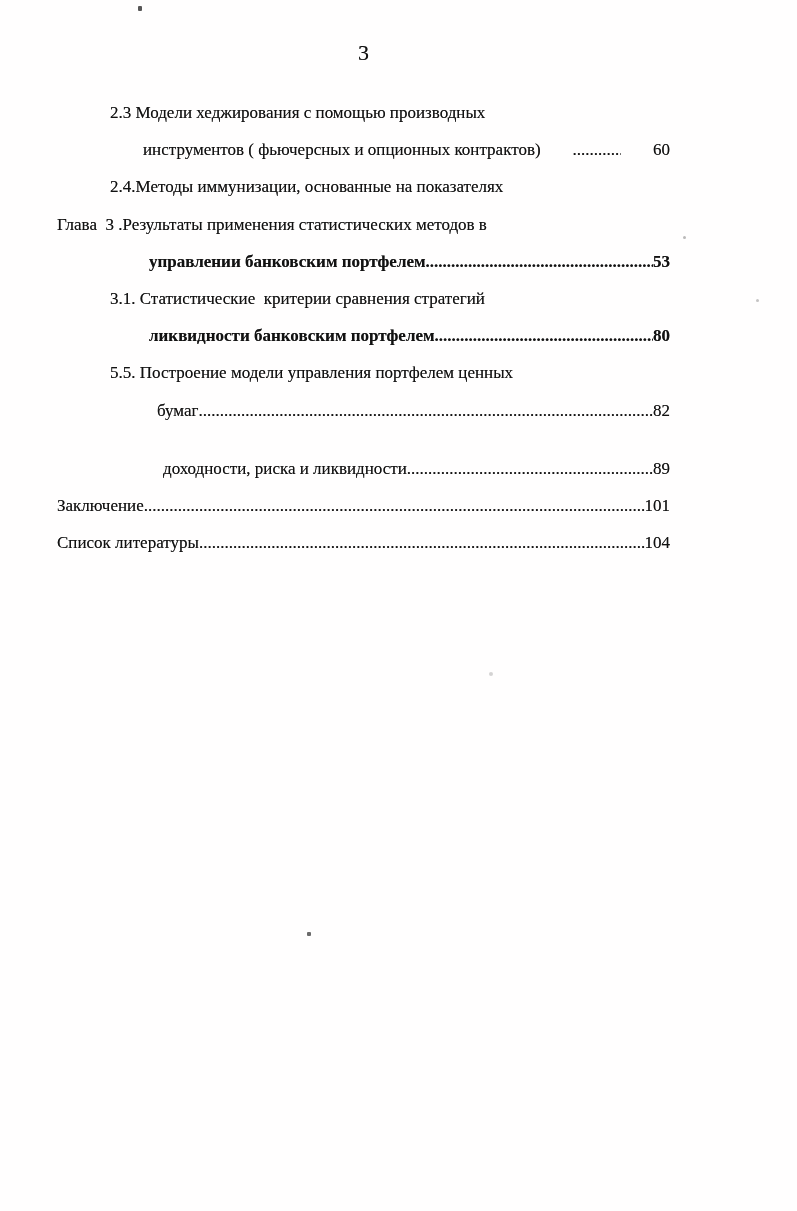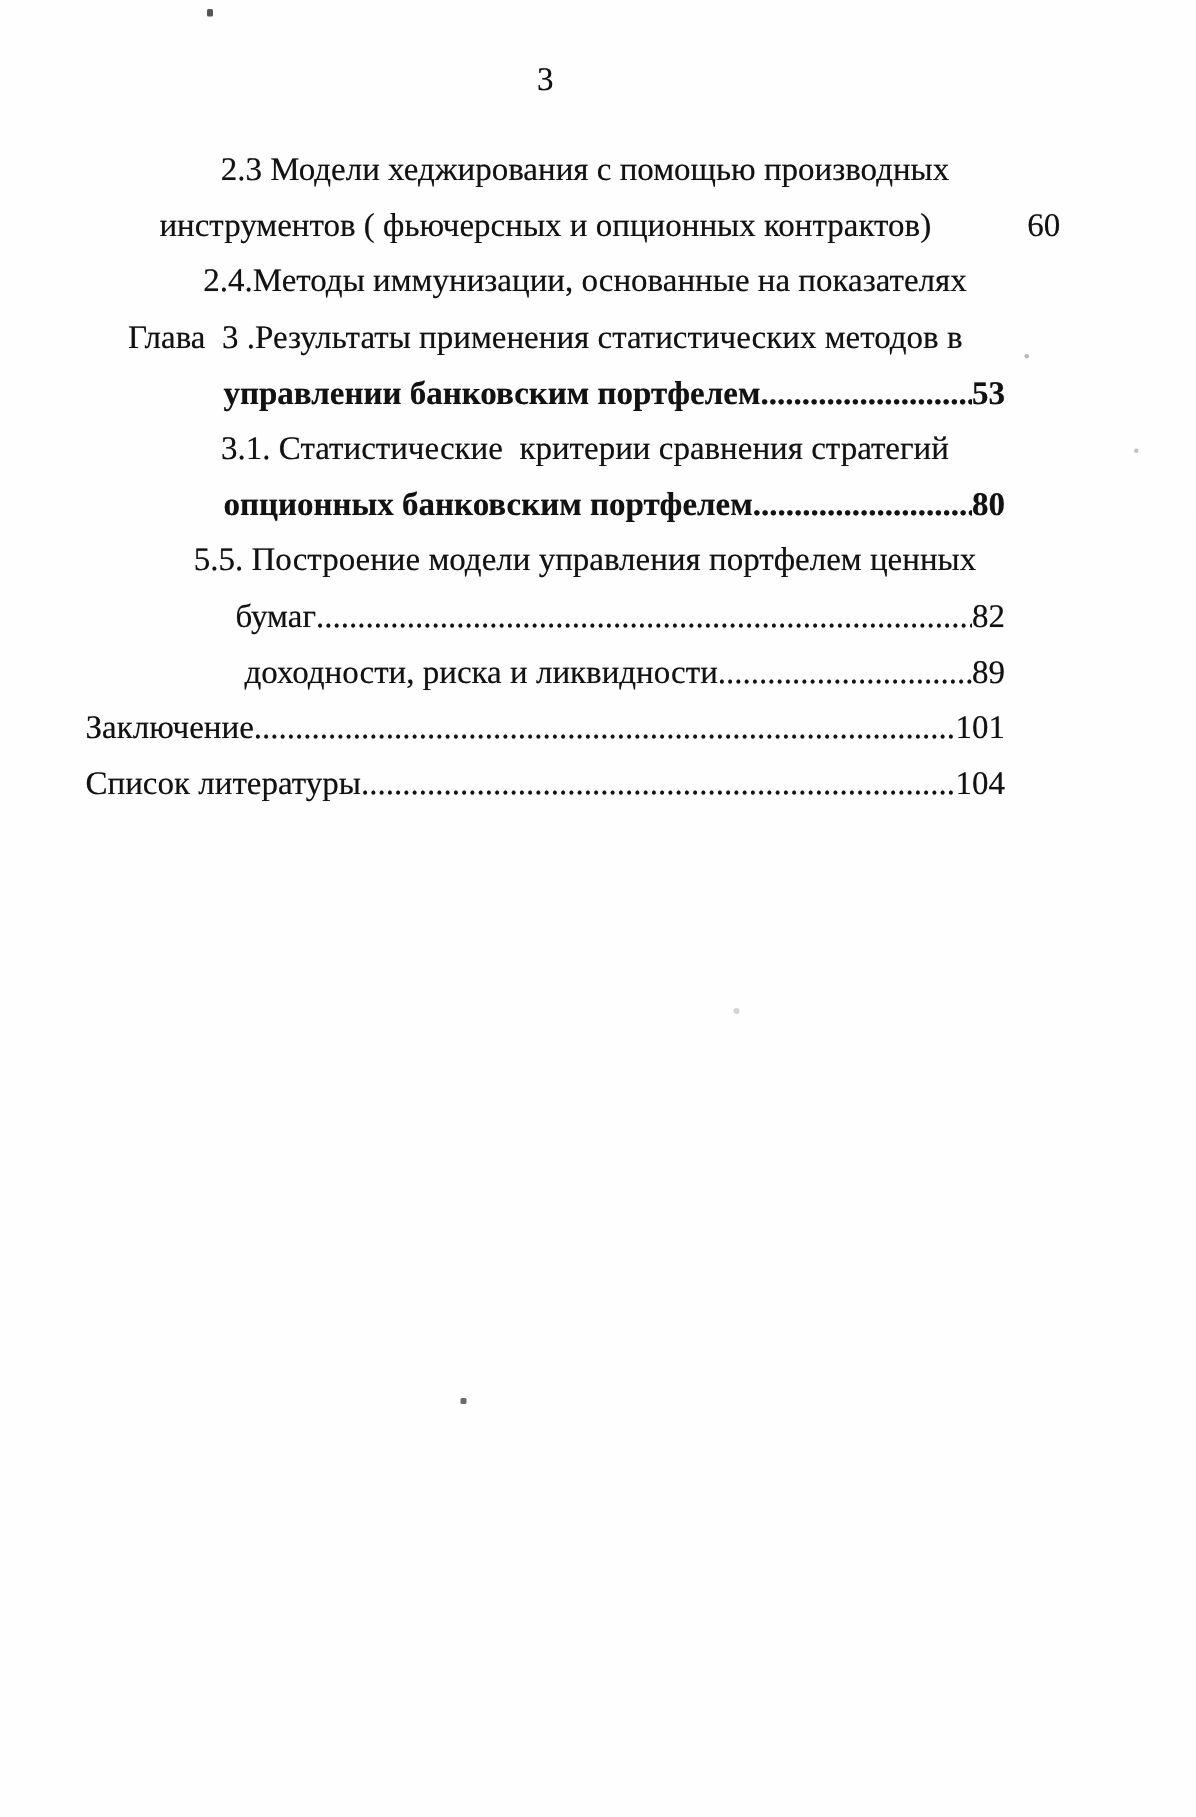--- a/index.html
+++ b/index.html
@@ -33,43 +33,42 @@
     position: absolute;
     top: 94px;
     left: 57px;
     width: 613px;
   }
   .toc-line {
     display: flex;
     align-items: baseline;
     height: 37.2px;
     line-height: 37.2px;
-    font-size: 22px;
+    font-size: 17px;
     white-space: pre;
     text-shadow: 0 0 0.5px rgba(0,0,0,0.55);
-    justify-content: center;
   }
   .entry-text { flex: 0 0 auto; }
   .leader {
     flex: 1 1 auto;
     overflow: hidden;
     white-space: nowrap;
     min-width: 0;
   }
   .leader::after {
     content: "..................................................................................................................................................................";
   }
   .page-num { flex: 0 0 auto; }
   
   .ind-0 { padding-left: 0; }
   .ind-1 { padding-left: 53px; }
   .ind-2 { padding-left: 86px; gap: 32px; }
   .ind-3 { padding-left: 92px; font-weight: bold; }
   .ind-4 { padding-left: 100px; }
-  .ind-5 { padding-left: 106px; }
+  .ind-5 { padding-left: 106px; margin-top: 21px; }
   
   .speck {
     position: absolute;
     border-radius: 50%;
     background: #3a3a3a;
   }
   .speck.s1 { left: 138px; top: 6px;   width: 4px; height: 5px; opacity: 0.85; border-radius: 1px; }
   .speck.s2 { left: 683px; top: 236px; width: 3px; height: 3px; opacity: 0.35; }
   .speck.s3 { left: 756px; top: 299px; width: 3px; height: 3px; opacity: 0.30; }
   .speck.s4 { left: 489px; top: 672px; width: 4px; height: 4px; opacity: 0.22; }
@@ -107,21 +106,21 @@
       <span class="entry-text">управлении банковским портфелем</span>
       <span class="leader"></span>
       <span class="page-num">53</span>
     </div>
       <div class="toc-line ind-1">
       <span class="entry-text">3.1. Статистические  критерии сравнения стратегий</span>
       
       
     </div>
       <div class="toc-line ind-3">
-      <span class="entry-text">опционных банковским портфелем</span>
+      <span class="entry-text">ликвидности банковским портфелем</span>
       <span class="leader"></span>
       <span class="page-num">80</span>
     </div>
       <div class="toc-line ind-1">
       <span class="entry-text">5.5. Построение модели управления портфелем ценных</span>
       
       
     </div>
       <div class="toc-line ind-4">
       <span class="entry-text">бумаг</span>

